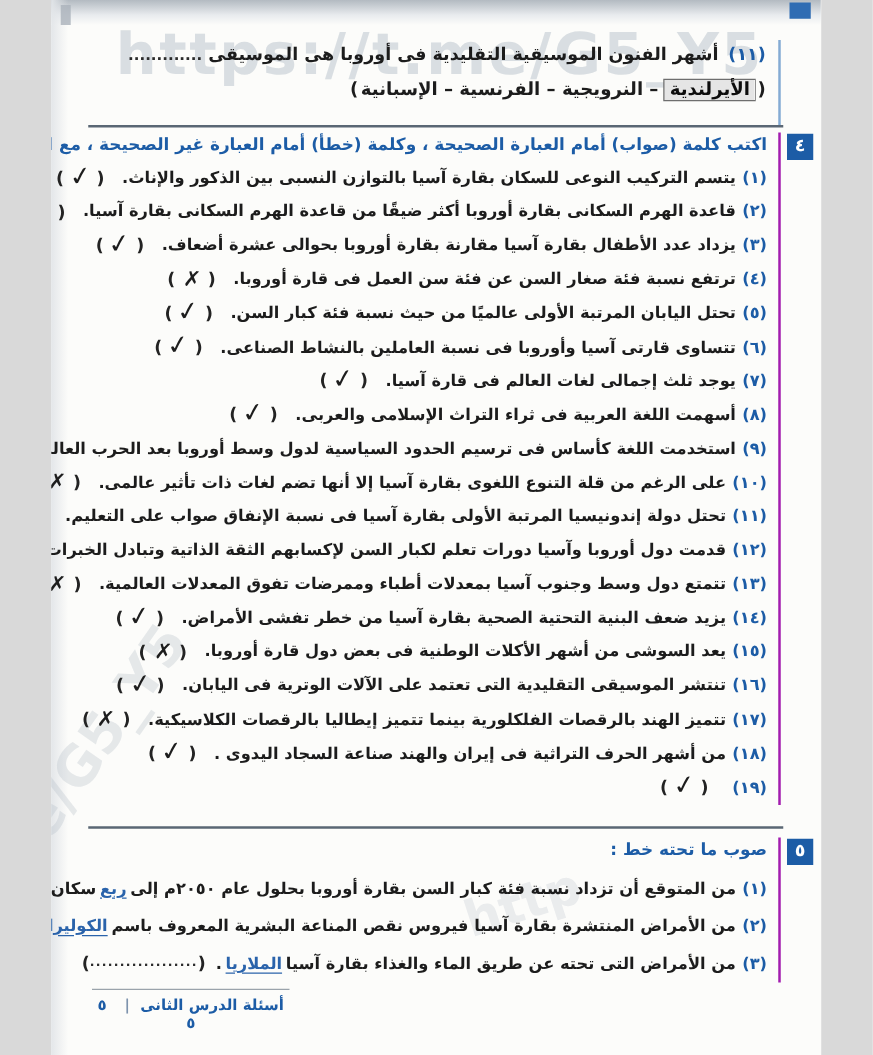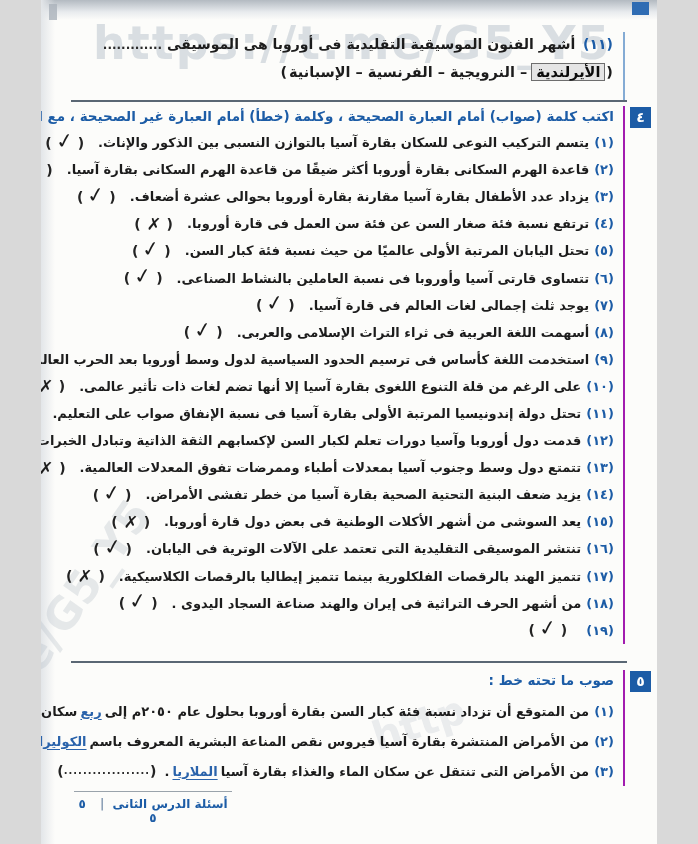--- a/index.html
+++ b/index.html
@@ -291,21 +291,21 @@
             <span class="u">الكوليرا</span>
             <span class="txt">.</span>
             <span class="blank">
               <span class="ans">الايدز</span>
               <span class="bdots">....</span>
               <span class="paren">)</span>
             </span>
           </div>
           <div class="s5-row">
             <span class="num">(٣)</span>
-            <span class="txt">من الأمراض التى تنتقل عن سكان الماء والغذاء بقارة آسيا</span>
+            <span class="txt">من الأمراض التى تحته عن طريق الماء والغذاء بقارة آسيا</span>
             <span class="u">الملاريا</span>
             <span class="txt">.</span>
             <span class="blank">
               <span class="paren">(</span>
               <span class="bdots">..................</span>
               <span class="paren">)</span>
             </span>
           </div>
         </div>
     </div>

